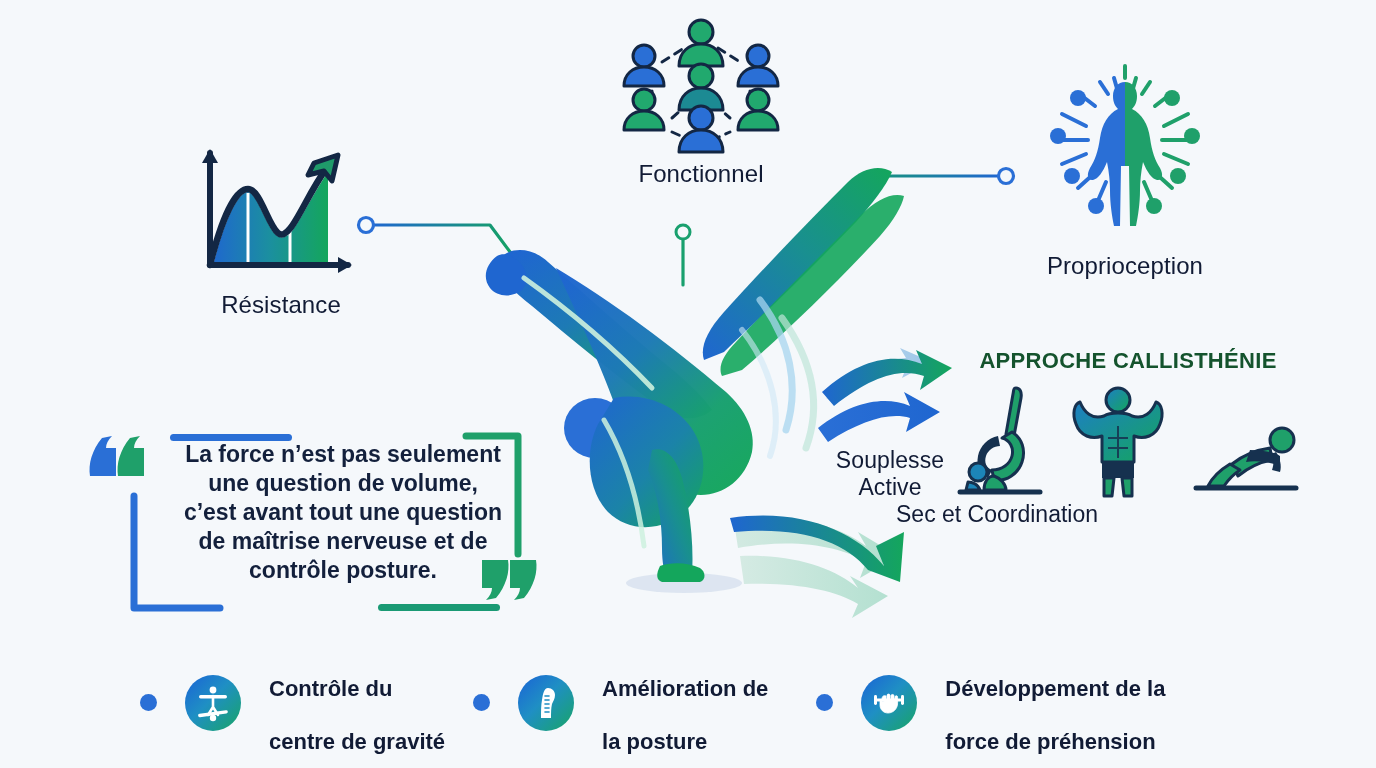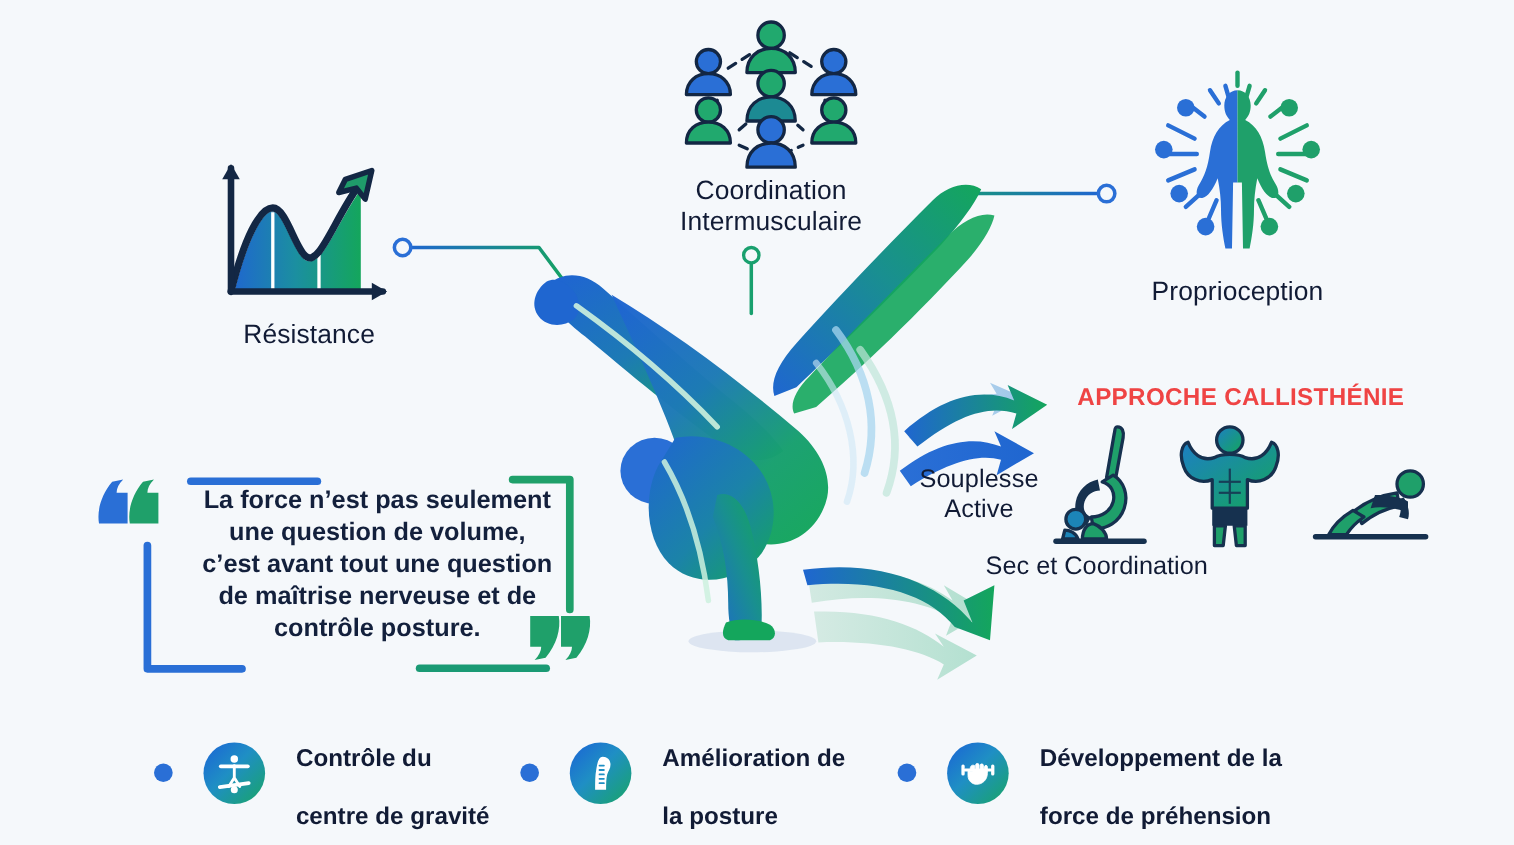--- a/index.html
+++ b/index.html
@@ -28,31 +28,31 @@
 
   
   #node-coordination{left:566px;top:14px;width:270px;}
   #node-coordination .label{font-size:24px;margin-top:6px;}
 
   
   #node-proprioception{left:1000px;top:48px;width:250px;}
   #node-proprioception .label{font-size:24px;margin-top:4px;}
 
   
-  #node-souplesse{left:806px;top:324px;width:168px;}
+  #node-souplesse{left:806px;top:349px;width:168px;}
   #node-souplesse .label{font-size:23px;margin-top:2px;}
 
   
   #node-rendu{left:718px;top:500px;width:500px;display:flex;align-items:center;gap:10px;}
   #node-rendu .rendu-text{font-size:23px;line-height:1.25;color:#111b35;text-align:left;}
 
   
   #block-approche{left:950px;top:348px;width:356px;text-align:center;}
   #block-approche .approche-title{
-    font-size:22px;font-weight:700;letter-spacing:0.3px;color:#ef4444;
+    font-size:22px;font-weight:700;letter-spacing:0.3px;color:#14532d;
   }
   #block-approche .figures{display:flex;align-items:flex-end;justify-content:space-between;margin-top:8px;padding:0 4px;}
 
   
   #quote-block{left:86px;top:408px;width:500px;height:212px;}
   #quote-text{
     position:absolute;left:92px;top:32px;width:330px;
     font-size:23px;font-weight:700;line-height:1.26;
     text-align:center;color:#13203c;
   }
@@ -279,22 +279,21 @@
           <circle cx="192" cy="86" r="11" fill="#21a96e" stroke="#132744" stroke-width="3"></circle>
         <path d="M172,116 C172,104 181,97 192,97 C203,97 212,104 212,116 Z" fill="#21a96e" stroke="#132744" stroke-width="3" stroke-linejoin="round"></path>
         </g>
 
       <g>
           <circle cx="135" cy="104" r="12" fill="#2a6fd6" stroke="#132744" stroke-width="3"></circle>
         <path d="M113,138 C113,124 123,116 135,116 C147,116 157,124 157,138 Z" fill="#2a6fd6" stroke="#132744" stroke-width="3" stroke-linejoin="round"></path>
         </g>
     </svg>
     <div class="label">
-      <div>Coordination</div>
-      <div>Intermusculaire</div>
+      <div>Fonctionnel</div>
     </div>
   </div>
 
   <div class="abs" id="node-proprioception">
     <svg width="250" height="200" viewBox="0 0 250 200" style="display:block;margin:0 auto;">
       <g stroke-linecap="round">
 
         <line x1="100" y1="34" x2="108" y2="46" stroke="#2a6fd6" stroke-width="4"></line>
         <line x1="82" y1="48" x2="95" y2="58" stroke="#2a6fd6" stroke-width="4"></line>
         <line x1="62" y1="66" x2="86" y2="78" stroke="#2a6fd6" stroke-width="4"></line>

